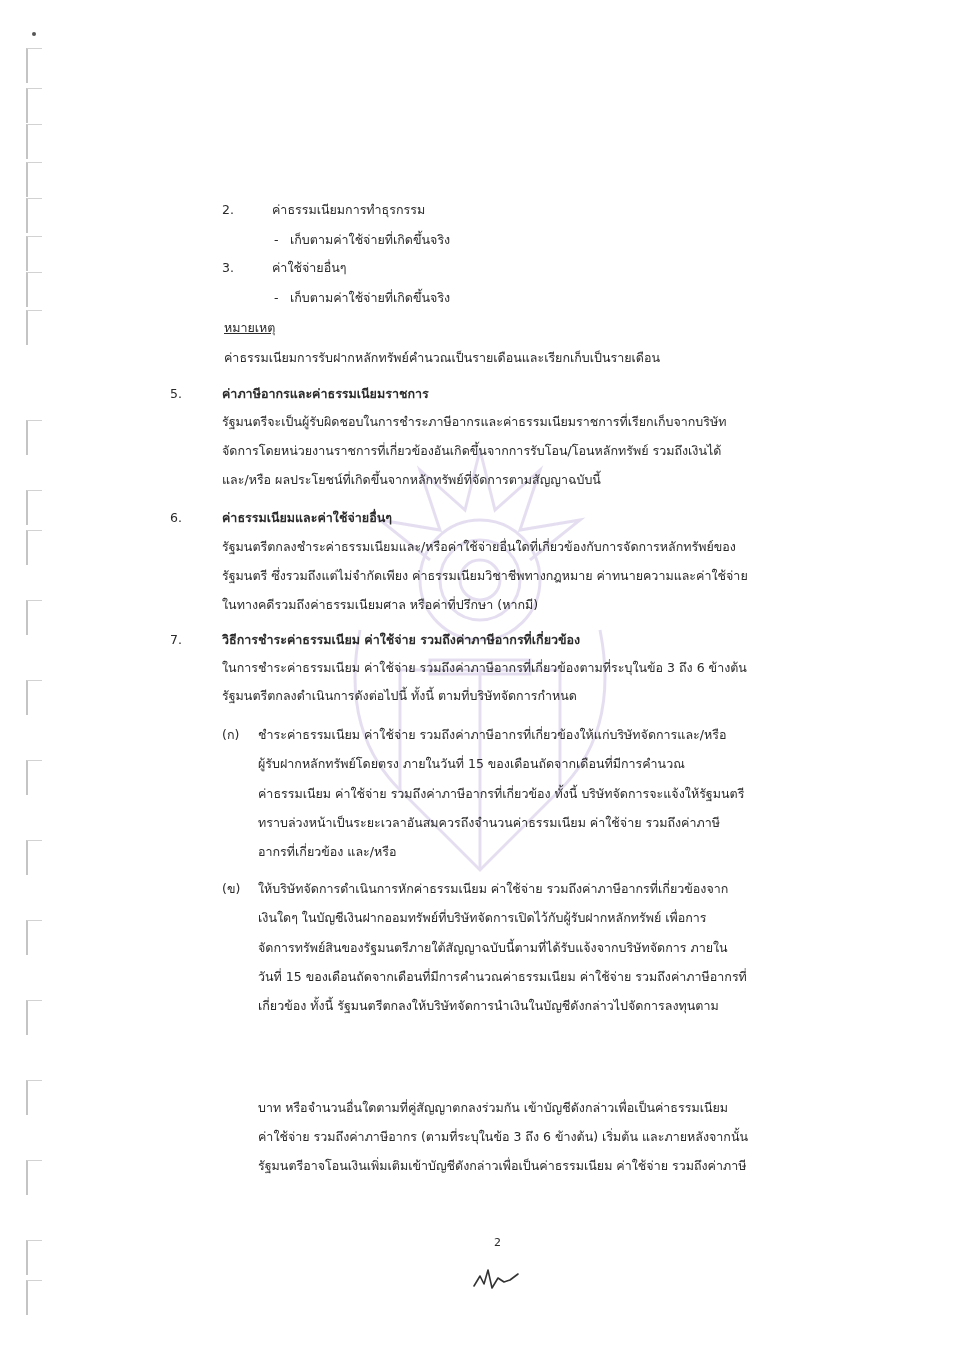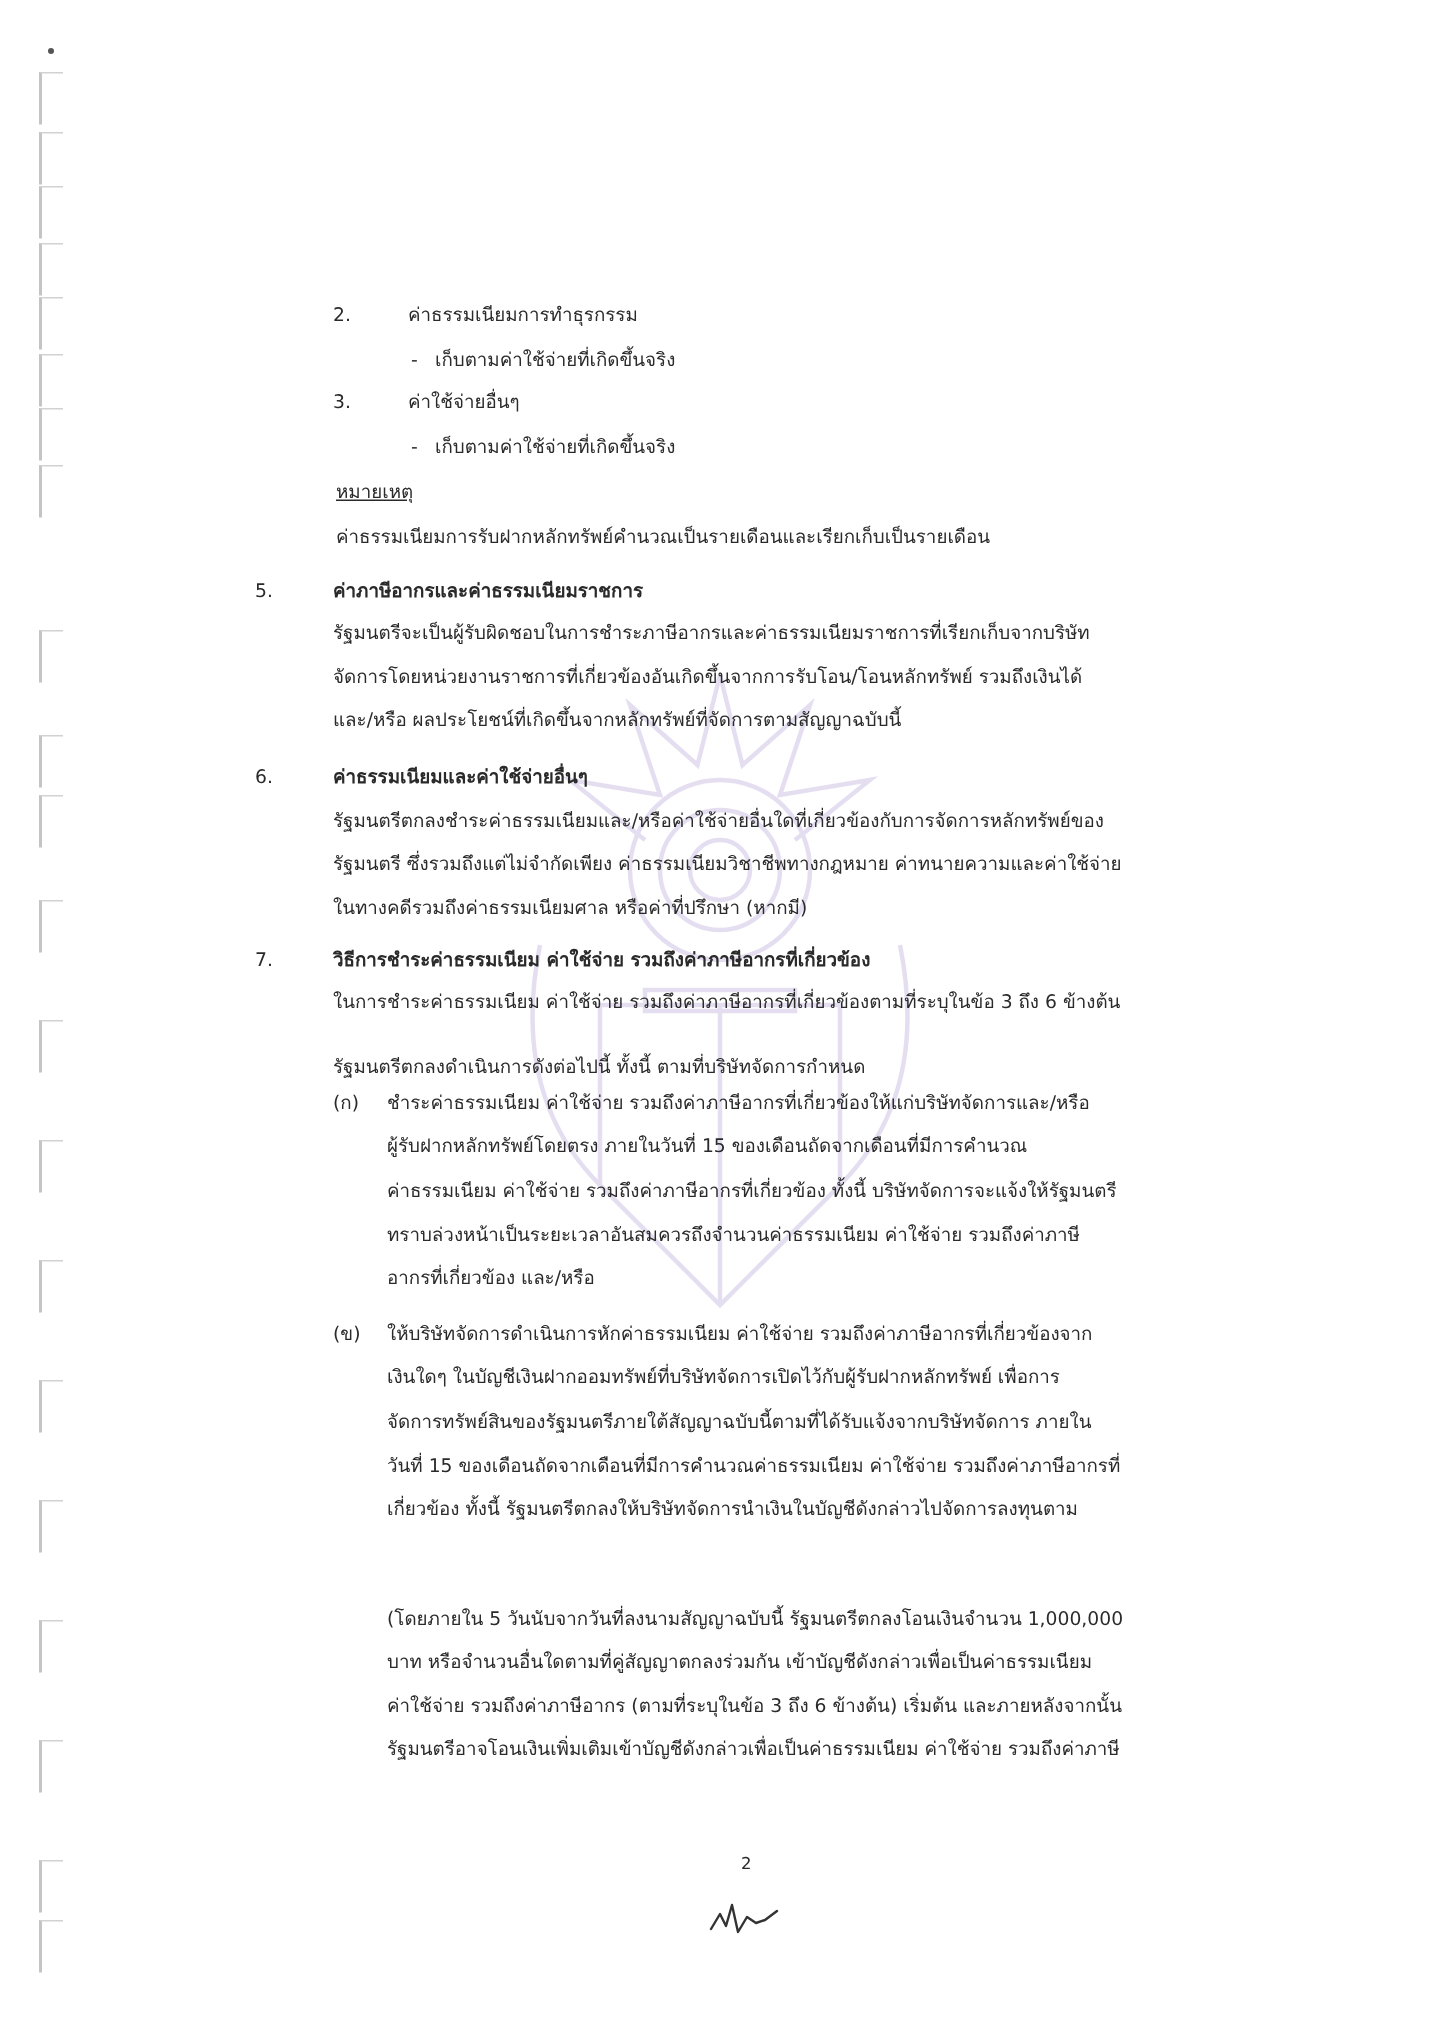--- a/index.html
+++ b/index.html
@@ -90,37 +90,36 @@
 
   <div class="num" style="left:170px; top:510px">6.</div>
   <div class="line bold" style="left:222px; top:510px">ค่าธรรมเนียมและค่าใช้จ่ายอื่นๆ</div>
   <div class="line" style="left:222px; top:539px">รัฐมนตรีตกลงชำระค่าธรรมเนียมและ/หรือค่าใช้จ่ายอื่นใดที่เกี่ยวข้องกับการจัดการหลักทรัพย์ของ</div>
   <div class="line" style="left:222px; top:568px">รัฐมนตรี ซึ่งรวมถึงแต่ไม่จำกัดเพียง ค่าธรรมเนียมวิชาชีพทางกฎหมาย ค่าทนายความและค่าใช้จ่าย</div>
   <div class="line" style="left:222px; top:597px">ในทางคดีรวมถึงค่าธรรมเนียมศาล หรือค่าที่ปรึกษา (หากมี)</div>
 
   <div class="num" style="left:170px; top:632px">7.</div>
   <div class="line bold" style="left:222px; top:632px">วิธีการชำระค่าธรรมเนียม ค่าใช้จ่าย รวมถึงค่าภาษีอากรที่เกี่ยวข้อง</div>
   <div class="line" style="left:222px; top:660px">ในการชำระค่าธรรมเนียม ค่าใช้จ่าย รวมถึงค่าภาษีอากรที่เกี่ยวข้องตามที่ระบุในข้อ 3 ถึง 6 ข้างต้น</div>
-  <div class="line" style="left:222px; top:703px">รัฐมนตรีตกลงดำเนินการดังต่อไปนี้ ทั้งนี้ ตามที่บริษัทจัดการกำหนด</div>
+  <div class="line" style="left:222px; top:688px">รัฐมนตรีตกลงดำเนินการดังต่อไปนี้ ทั้งนี้ ตามที่บริษัทจัดการกำหนด</div>
 
   <div class="num" style="left:222px; top:727px">(ก)</div>
   <div class="line" style="left:258px; top:727px">ชำระค่าธรรมเนียม ค่าใช้จ่าย รวมถึงค่าภาษีอากรที่เกี่ยวข้องให้แก่บริษัทจัดการและ/หรือ</div>
   <div class="line" style="left:258px; top:756px">ผู้รับฝากหลักทรัพย์โดยตรง ภายในวันที่ 15 ของเดือนถัดจากเดือนที่มีการคำนวณ</div>
   <div class="line" style="left:258px; top:786px">ค่าธรรมเนียม ค่าใช้จ่าย รวมถึงค่าภาษีอากรที่เกี่ยวข้อง ทั้งนี้ บริษัทจัดการจะแจ้งให้รัฐมนตรี</div>
   <div class="line" style="left:258px; top:815px">ทราบล่วงหน้าเป็นระยะเวลาอันสมควรถึงจำนวนค่าธรรมเนียม ค่าใช้จ่าย รวมถึงค่าภาษี</div>
   <div class="line" style="left:258px; top:844px">อากรที่เกี่ยวข้อง และ/หรือ</div>
 
   <div class="num" style="left:222px; top:881px">(ข)</div>
   <div class="line" style="left:258px; top:910px">เงินใดๆ ในบัญชีเงินฝากออมทรัพย์ที่บริษัทจัดการเปิดไว้กับผู้รับฝากหลักทรัพย์ เพื่อการ</div>
   <div class="line" style="left:258px; top:881px">ให้บริษัทจัดการดำเนินการหักค่าธรรมเนียม ค่าใช้จ่าย รวมถึงค่าภาษีอากรที่เกี่ยวข้องจาก</div>
   <div class="line" style="left:258px; top:940px">จัดการทรัพย์สินของรัฐมนตรีภายใต้สัญญาฉบับนี้ตามที่ได้รับแจ้งจากบริษัทจัดการ ภายใน</div>
   <div class="line" style="left:258px; top:969px">วันที่ 15 ของเดือนถัดจากเดือนที่มีการคำนวณค่าธรรมเนียม ค่าใช้จ่าย รวมถึงค่าภาษีอากรที่</div>
   <div class="line" style="left:258px; top:998px">เกี่ยวข้อง ทั้งนี้ รัฐมนตรีตกลงให้บริษัทจัดการนำเงินในบัญชีดังกล่าวไปจัดการลงทุนตาม</div>
 
-  <div class="line" style="left:258px; top:1071px">(โดยภายใน 5 วันนับจากวันที่ลงนามสัญญาฉบับนี้ รัฐมนตรีตกลงโอนเงินจำนวน 1,000,000</div>
   <div class="line" style="left:258px; top:1100px">บาท หรือจำนวนอื่นใดตามที่คู่สัญญาตกลงร่วมกัน เข้าบัญชีดังกล่าวเพื่อเป็นค่าธรรมเนียม</div>
   <div class="line" style="left:258px; top:1129px">ค่าใช้จ่าย รวมถึงค่าภาษีอากร (ตามที่ระบุในข้อ 3 ถึง 6 ข้างต้น) เริ่มต้น และภายหลังจากนั้น</div>
   <div class="line" style="left:258px; top:1158px">รัฐมนตรีอาจโอนเงินเพิ่มเติมเข้าบัญชีดังกล่าวเพื่อเป็นค่าธรรมเนียม ค่าใช้จ่าย รวมถึงค่าภาษี</div>
 
   <div class="pagenum">2</div>
   <svg class="signature" viewBox="0 0 60 30">
     <path d="M4 24 L10 14 L14 22 L18 8 L22 26 L28 16 L34 20 L40 18 L48 12" fill="none" stroke="#333" stroke-width="1.6" stroke-linecap="round" stroke-linejoin="round"></path>
   </svg>
 </div>
 

